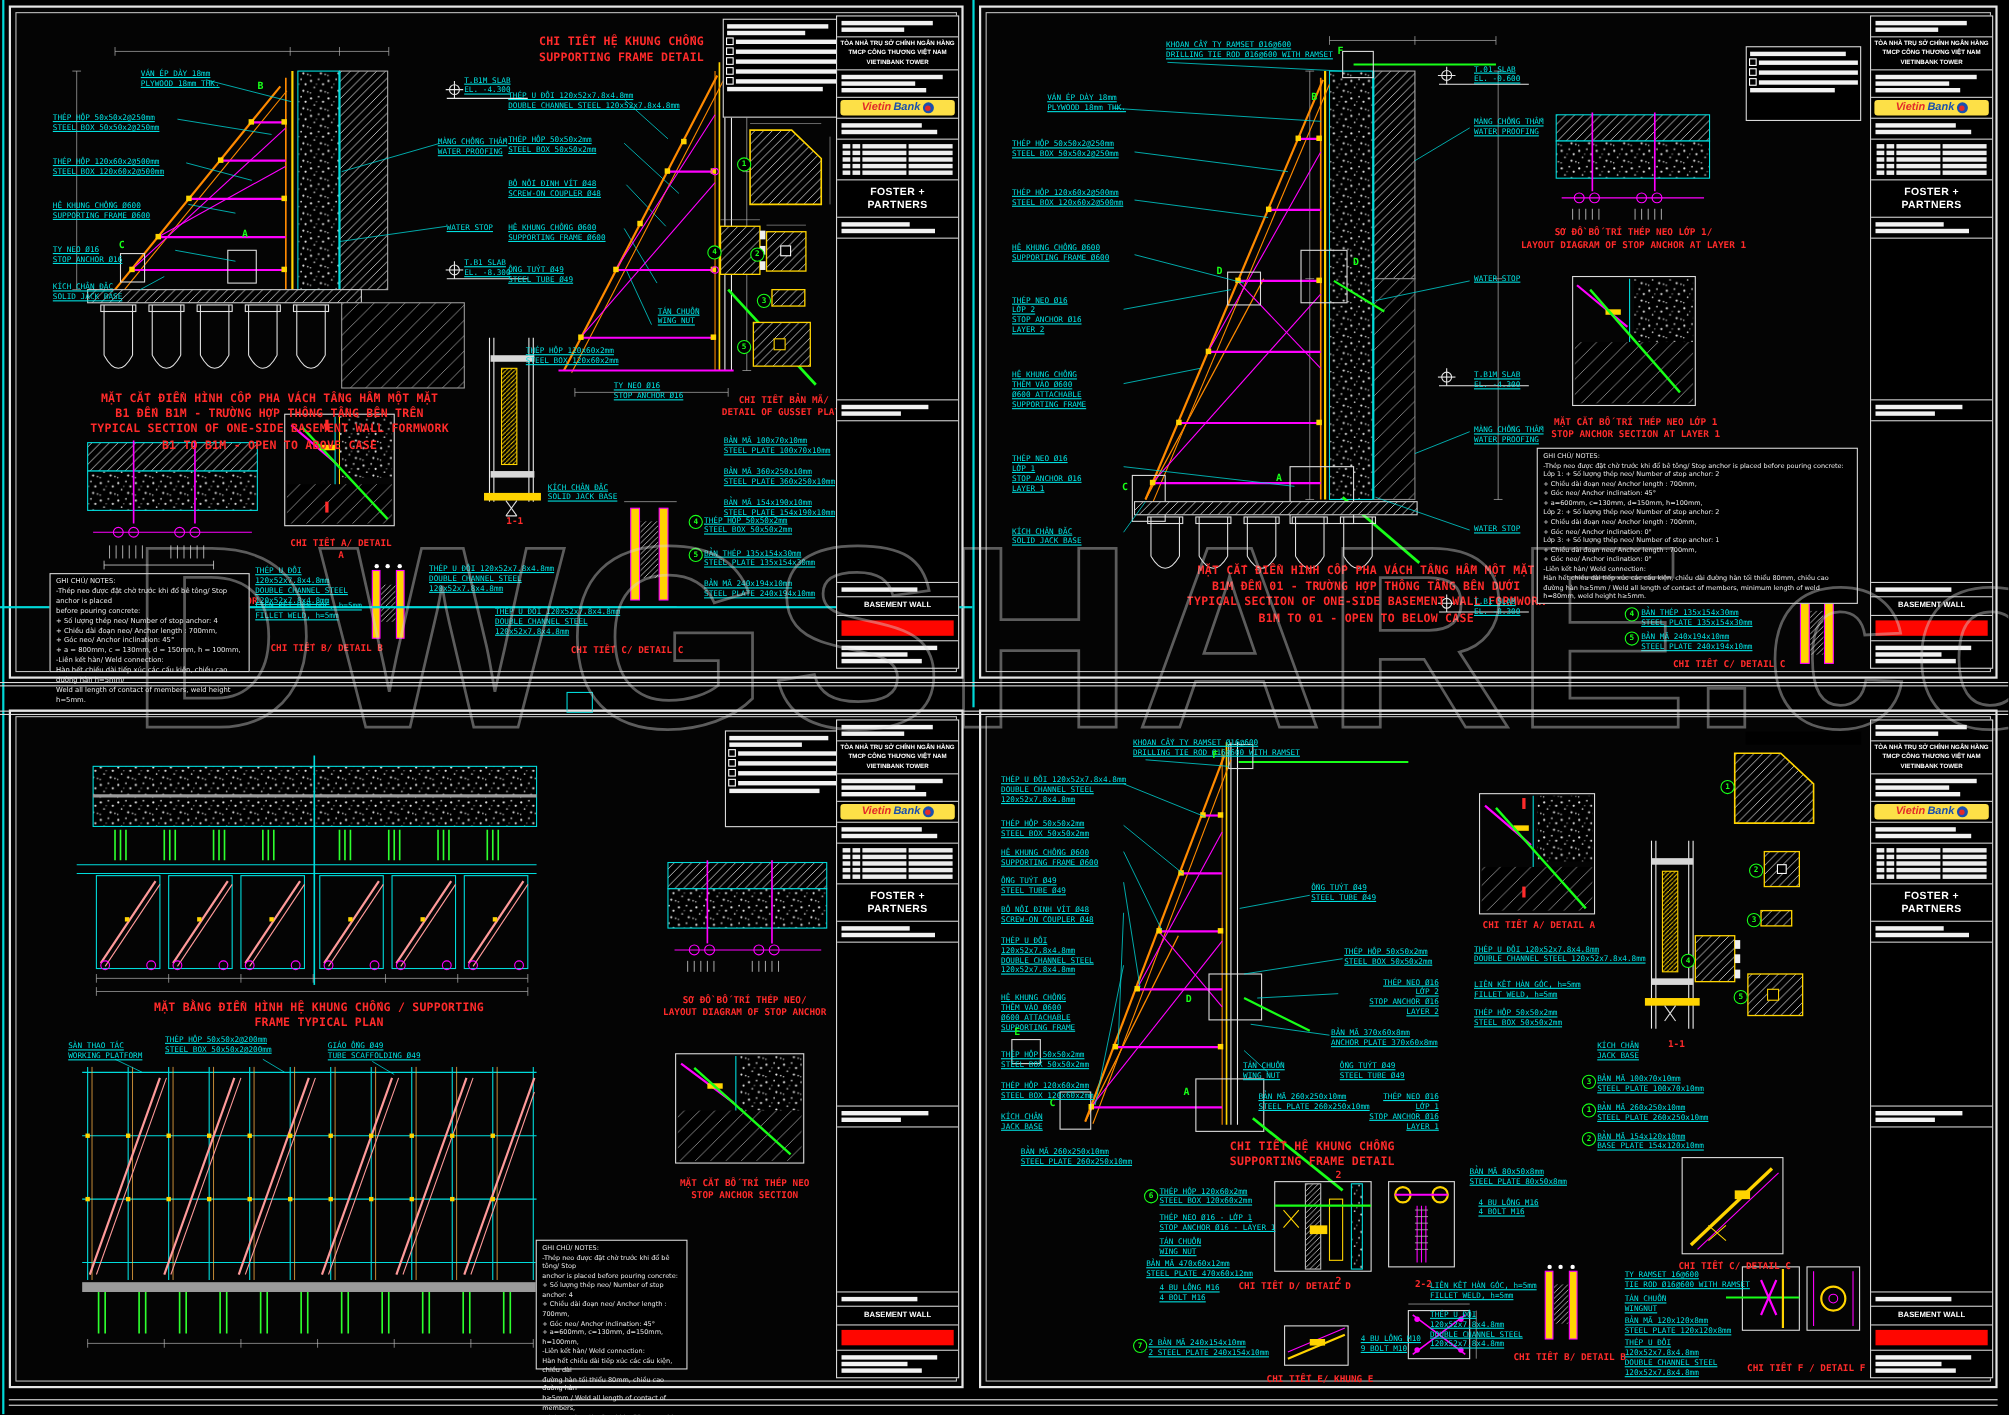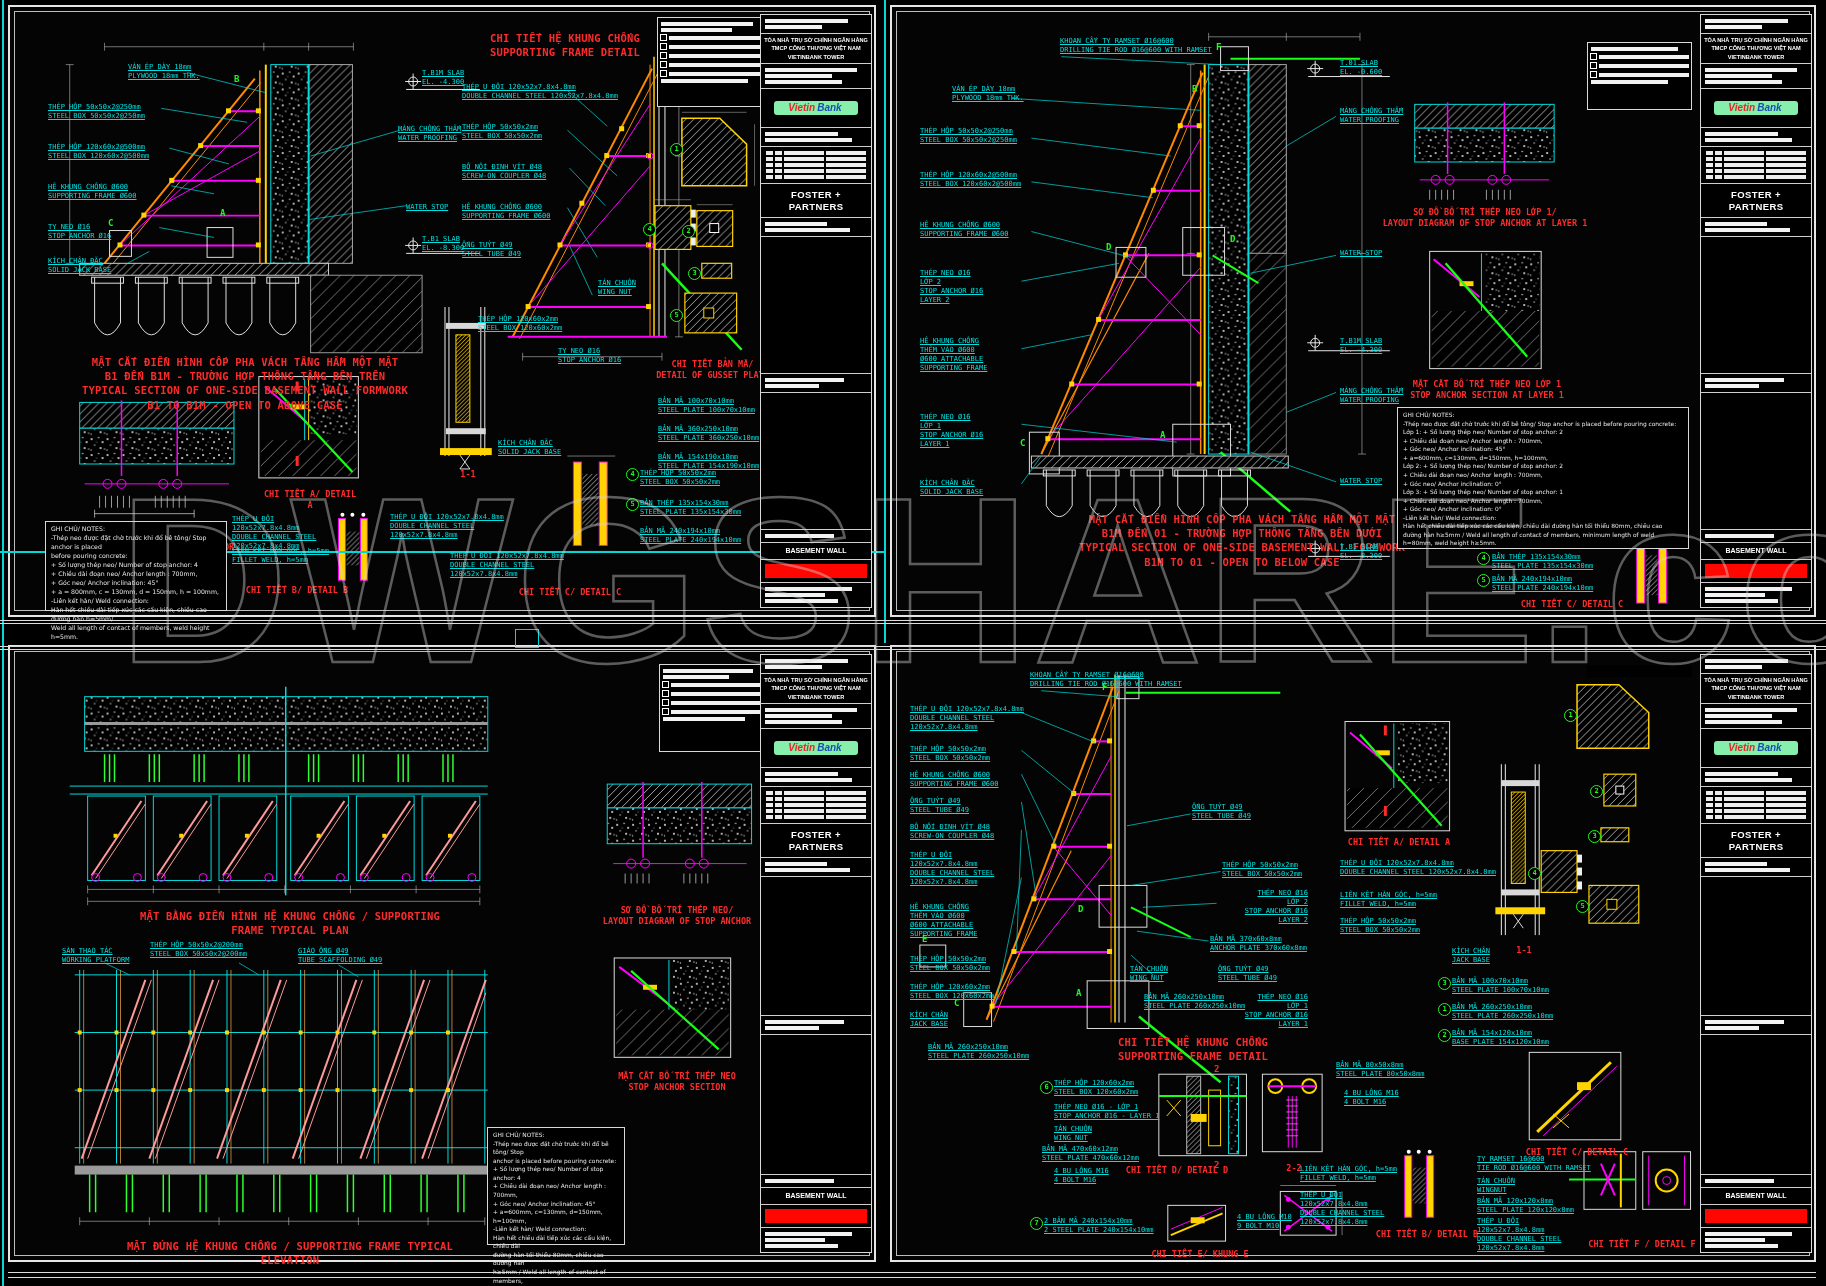--- a/index.html
+++ b/index.html
@@ -18,21 +18,21 @@
   .mark{position:absolute;color:#18ff18;font:bold 9px/1 "DejaVu Sans Mono",monospace;z-index:4;}
   .gnum{position:absolute;width:11px;height:11px;border:1px solid #18ff18;border-radius:50%;
        color:#18ff18;font:bold 7px/11px "DejaVu Sans Mono",monospace;text-align:center;z-index:4;background:#000;}
   .secflag{position:absolute;color:#ff2b2b;font:bold 9px/1 "DejaVu Sans Mono",monospace;z-index:4;}
   
   .tstrip{position:absolute;top:7px;bottom:7px;width:112px;border:1px solid #d9d9d9;
           display:flex;flex-direction:column;background:#000;z-index:5;box-sizing:border-box;}
   .ts{border-bottom:1px solid #cfcfcf;padding:2px 3px;position:relative;}
   .bar{height:4px;background:#f2f2f2;margin:2px 1px;}
   .proj{color:#fff;font:bold 5.6px/1.5 "Liberation Sans",sans-serif;text-align:center;white-space:pre-line;}
-  .logo{background:#86efac;border-radius:3px;margin:10px;padding:2px 18px;display:flex;align-items:center;justify-content:center;gap:2px;}
+  .logo{background:#fde047;border-radius:3px;margin:0;padding:2px 18px;display:flex;align-items:center;justify-content:center;gap:2px;}
   .logo .lr{color:#e22a2a;font:bold italic 10px/1 "Liberation Sans",sans-serif;}
   .logo .lb{color:#1a4fae;font:bold italic 10px/1 "Liberation Sans",sans-serif;}
   .logo .lico{width:10px;height:10px;border-radius:50%;background:#1a4fae;position:relative;}
   .logo .lico::after{content:"";position:absolute;inset:2.5px;border-radius:50%;background:#e22a2a;}
   .firm{color:#fff;font:bold 9.5px/1.2 "Liberation Sans",sans-serif;text-align:center;letter-spacing:.4px;padding:3px 0;}
   .shname{color:#fff;font:bold 7px/1.2 "Liberation Sans",sans-serif;text-align:center;padding:2px 0;}
   .redbar{height:14px;background:#ff0600;margin:2px 1px;}
   .revgrid{display:grid;grid-template-columns:7px 7px 1fr 1fr;gap:2px;padding:2px;}
   .revgrid i{display:block;height:4px;background:#ededed;}
   .boxempty{flex:1 1 auto;border-bottom:1px solid #cfcfcf;}
@@ -902,21 +902,20 @@
       <rect x="666" y="315" width="56" height="50" fill="url(#ptS)"></rect>
       <rect x="609" y="365" width="113" height="46" fill="url(#ptHg)"></rect>
       <line x1="662" y1="315" x2="662" y2="365" stroke="#00dcdc"></line>
       <line x1="612" y1="322" x2="660" y2="358" stroke="#ff00ff" stroke-width="2"></line>
       <rect x="636" y="340" width="14" height="5" fill="#ffd400"></rect>
       <line x1="624" y1="326" x2="712" y2="405" stroke="#18ff18" stroke-width="2.2"></line>
     </g>
   </svg>
 
   <div class="cap big" style="left:120px;top:262px;width:320px">MẶT BẰNG ĐIỂN HÌNH HỆ KHUNG CHỐNG / SUPPORTING FRAME TYPICAL PLAN</div>
-  <div class="cap big" style="left:100px;top:592px;width:360px">MẶT ĐỨNG HỆ KHUNG CHỐNG / SUPPORTING FRAME TYPICAL ELEVATION</div>
   <div class="cap" style="left:582px;top:258px;width:170px">SƠ ĐỒ BỐ TRÍ THÉP NEO/
 LAYOUT DIAGRAM OF STOP ANCHOR</div>
   <div class="cap" style="left:592px;top:424px;width:150px">MẶT CẮT BỐ TRÍ THÉP NEO
 STOP ANCHOR SECTION</div>
 
   <div class="lbl" style="left:52px;top:300px">SÀN THAO TÁC
 WORKING PLATFORM</div>
   <div class="lbl" style="left:140px;top:294px">THÉP HỘP 50x50x2@200mm
 STEEL BOX 50x50x2@200mm</div>
   <div class="lbl" style="left:288px;top:300px">GIÁO ỐNG Ø49

